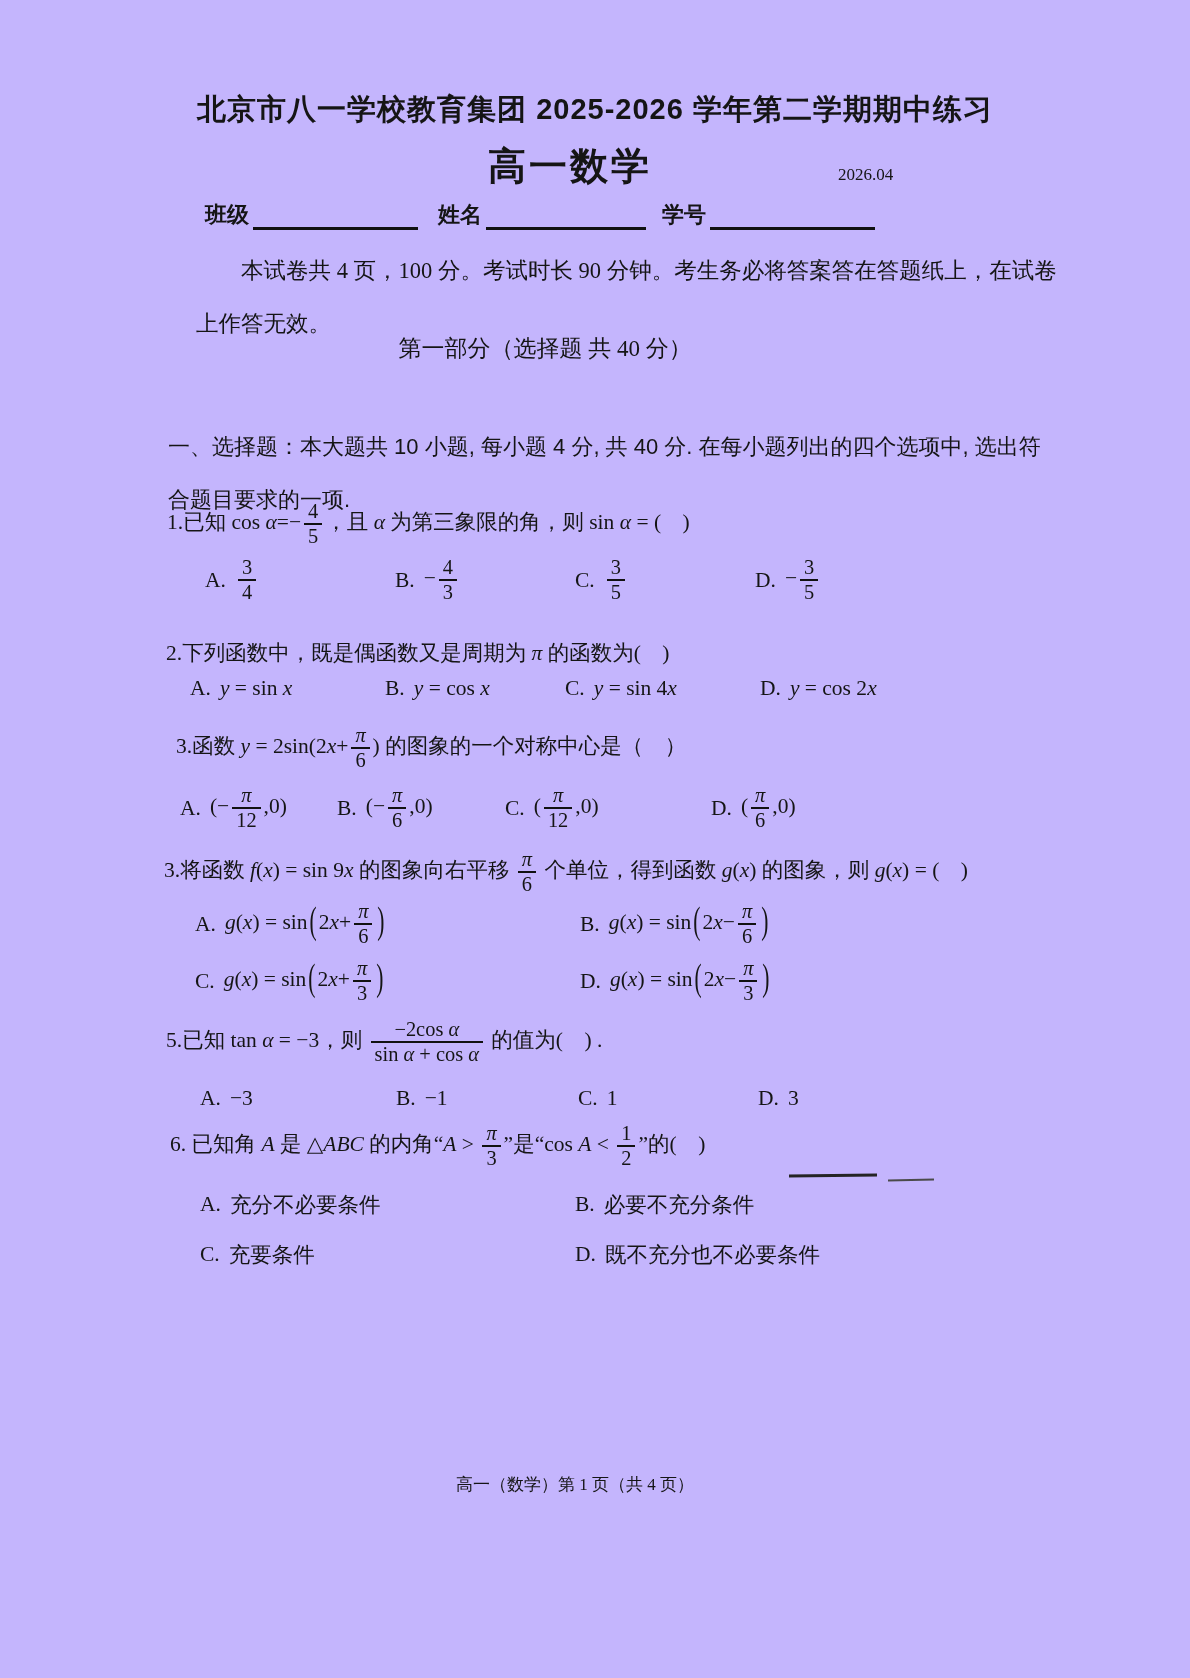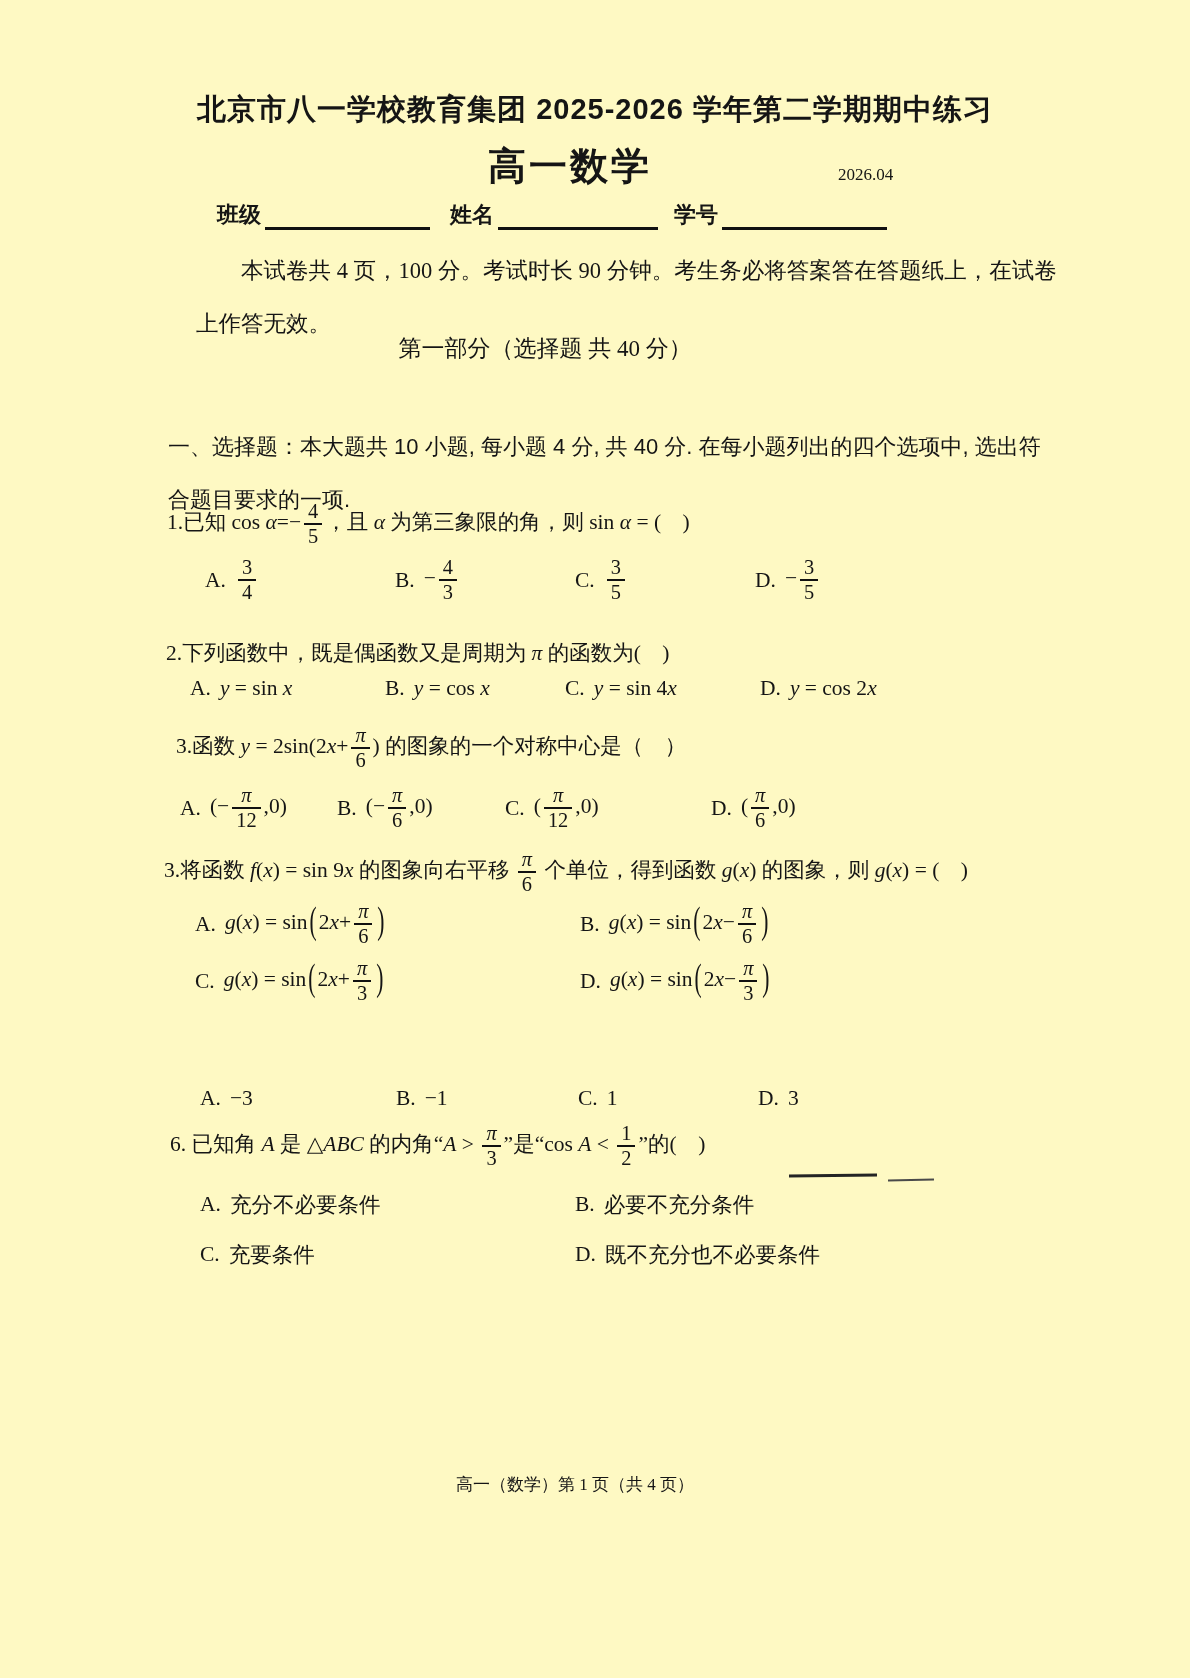--- a/index.html
+++ b/index.html
@@ -1,28 +1,28 @@
 <!DOCTYPE html>
 <html><head>
 <meta charset="utf-8">
 <style>
   html,body{margin:0;padding:0;background:#ffffff;}
-  .page{position:relative;width:1190px;height:1678px;background:#fef9c3;color:#151515;
+  .page{position:relative;width:1190px;height:1678px;background:#c4b5fd;color:#151515;
         font-family:"Liberation Serif","DejaVu Serif",serif;overflow:hidden;}
 
   .title{position:absolute;top:90px;left:0;width:100%;text-align:center;
          font-family:"Liberation Sans","DejaVu Sans",sans-serif;font-weight:700;
          font-size:29px;letter-spacing:1px;}
   .subtitle{position:absolute;top:141px;left:0;width:100%;text-align:center;
             font-family:"Liberation Sans","DejaVu Sans",sans-serif;font-weight:900;
             font-size:38px;letter-spacing:3px;transform:translateX(-25px);}
   .date{position:absolute;top:165px;left:838px;font-size:17px;}
 
   .fields{position:absolute;top:200px;left:205px;display:flex;align-items:flex-end;
-          font-family:"Liberation Sans","DejaVu Sans",sans-serif;font-weight:700;font-size:22px;margin-left:12px;}
+          font-family:"Liberation Sans","DejaVu Sans",sans-serif;font-weight:700;font-size:22px;}
   .fline{display:inline-block;border-bottom:3px solid #111;height:26px;margin-left:4px;}
   .fl1{width:165px;margin-right:20px;}
   .fl2{width:160px;margin-right:16px;}
   .fl3{width:165px;}
 
   .notice{position:absolute;top:244px;left:170px;width:874px;font-size:22.5px;
           line-height:53px;text-indent:2em;margin-left:26px;}
 
   .part-head{position:absolute;top:333px;left:0;width:100%;text-align:center;
              font-size:23px;transform:translateX(-50px);}
@@ -210,20 +210,24 @@
       </span>
     <span class="opt">
         <span class="mr">D.</span>
         <span><span class="mi">g</span><span class="mr">(</span><span class="mi">x</span><span class="mr">) = sin</span><span class="bigp mr">(</span><span class="mr">2</span><span class="mi">x</span><span class="mr">−</span><span class="frac">
             <span class="num"><span class="mi">π</span></span>
             <span class="den"><span class="mr">3</span></span>
           </span><span class="bigp mr">)</span></span>
       </span>
   </div>
 
+  <div class="stem" id="q5s"><span class="ct">5.已知 </span><span class="mr">tan </span><span class="mi">α</span><span class="mr"> = −3</span><span class="ct">，则 </span><span class="frac">
+        <span class="num"><span class="mr">−2cos </span><span class="mi">α</span></span>
+        <span class="den"><span class="mr">sin </span><span class="mi">α</span><span class="mr"> + cos </span><span class="mi">α</span></span>
+      </span><span class="ct"> 的值为( ) .</span></div>
   <div class="opts" id="q5o">
     <span class="opt">
         <span class="mr">A.</span>
         <span><span class="mr">−3</span></span>
       </span>
     <span class="opt">
         <span class="mr">B.</span>
         <span><span class="mr">−1</span></span>
       </span>
     <span class="opt">

